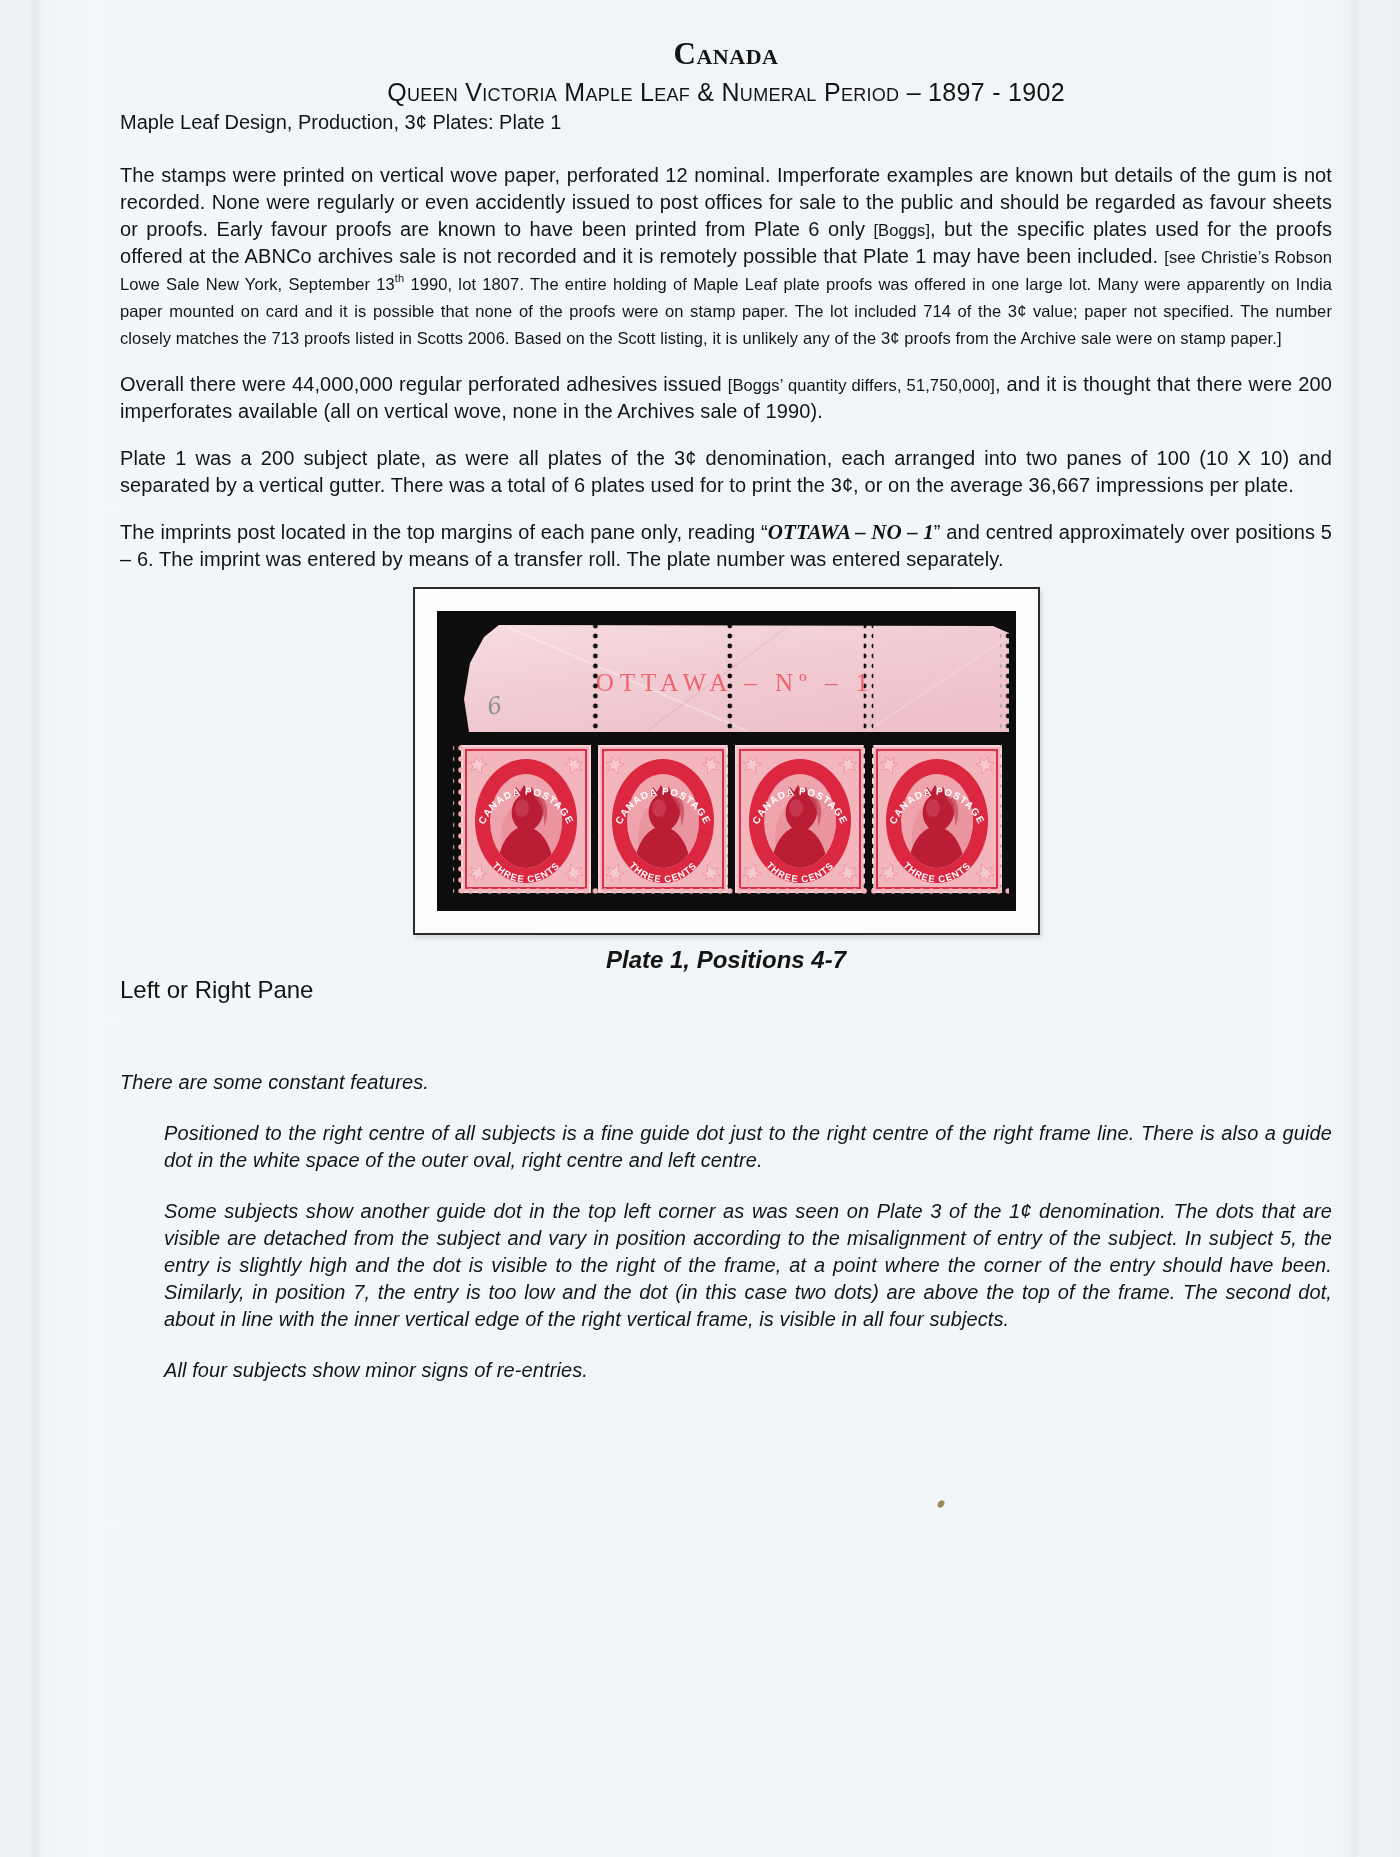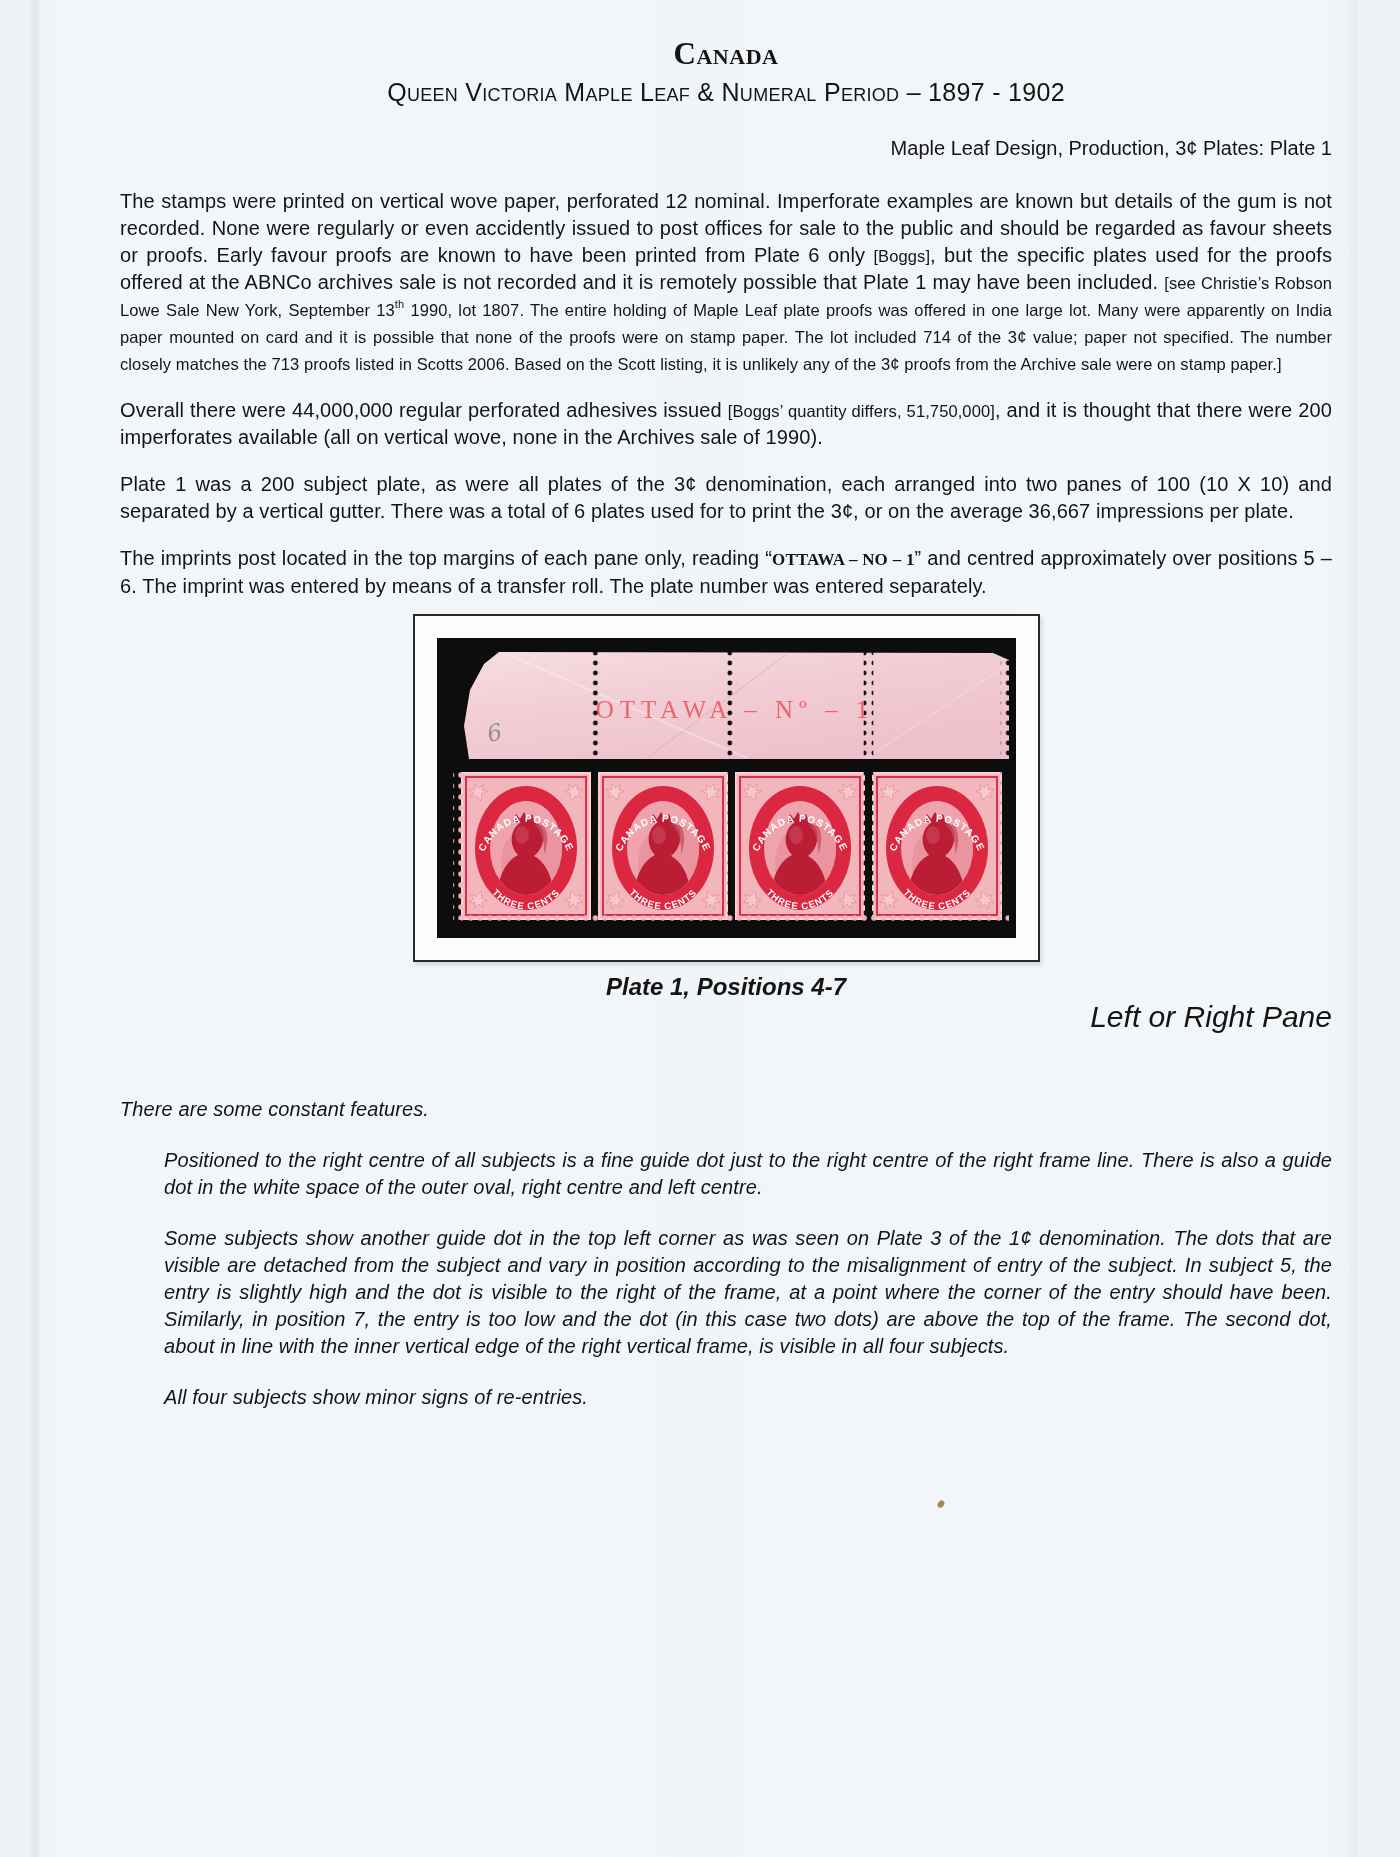--- a/index.html
+++ b/index.html
@@ -18,35 +18,35 @@
   .content{position:absolute;left:120px;top:36px;width:1212px;}
   .doc-title{
     font-family:"Liberation Serif",serif;
     font-variant:small-caps;font-weight:700;
     font-size:31px;line-height:36px;text-align:center;letter-spacing:0.5px;
   }
   .doc-subtitle{
     font-variant:small-caps;font-size:25px;line-height:32px;margin-top:4px;
     text-align:center;letter-spacing:0.3px;
   }
-  .lead-line{font-size:20px;line-height:28px;margin-top:26px;text-align:right;}
+  .lead-line{font-size:20px;line-height:28px;}
   p.body{font-size:20px;line-height:27px;margin:20px 0 0 0;text-align:justify;letter-spacing:0.1px;}
   p.body.first{margin-top:26px;}
   .small-cite{font-size:16.5px;line-height:21.5px;}
   .sup{font-size:11px;vertical-align:super;line-height:0;}
-  .imprint-inline{font-family:"Liberation Serif",serif;font-weight:700;font-size:17px;}
+  .imprint-inline{font-family:"Liberation Serif",serif;font-weight:700;font-size:21px;font-style:italic;}
   .figure-wrap{margin-top:14px;display:flex;justify-content:center;}
   .figure-frame{
     position:relative;width:627px;height:348px;background:#fdfdfd;
     border:2px solid #2a2a2a;box-sizing:border-box;box-shadow:2px 3px 4px rgba(0,0,0,0.12);
   }
   .figure-mat{position:absolute;left:22px;top:22px;width:579px;height:300px;background:#0d0d0d;}
   .figure-mat svg{display:block;}
   .caption1{margin-top:10px;text-align:center;font-size:24px;line-height:30px;font-weight:700;font-style:italic;}
-  .caption2{text-align:right;font-size:30px;line-height:30px;font-style:italic;}
+  .caption2{text-align:left;font-size:24px;line-height:30px;}
   p.note{font-style:italic;font-size:20px;line-height:27px;margin:22px 0 0 0;text-align:justify;letter-spacing:0.1px;}
   p.note.first{margin-top:64px;}
   p.note.gap{margin-top:24px;margin-left:44px;}
   .scan-speck{position:absolute;left:938px;top:1500px;width:6px;height:8px;border-radius:50%;
     background:#8a6b3a;opacity:0.8;transform:rotate(35deg);}
 </style>
 </head>
 <body>
 
 <div class="page">

